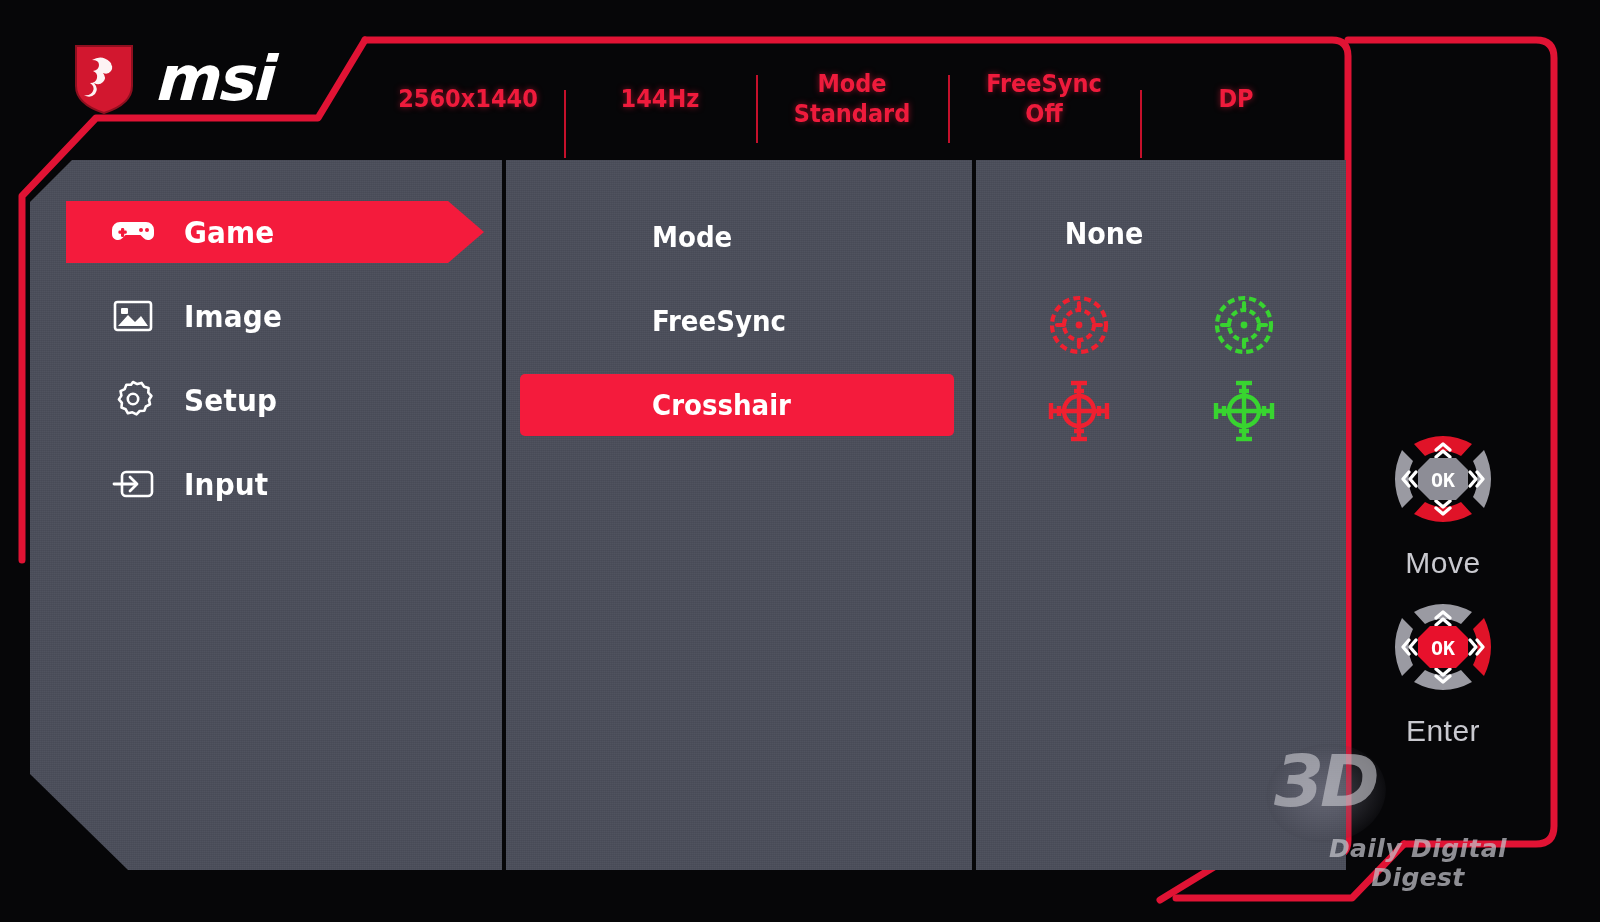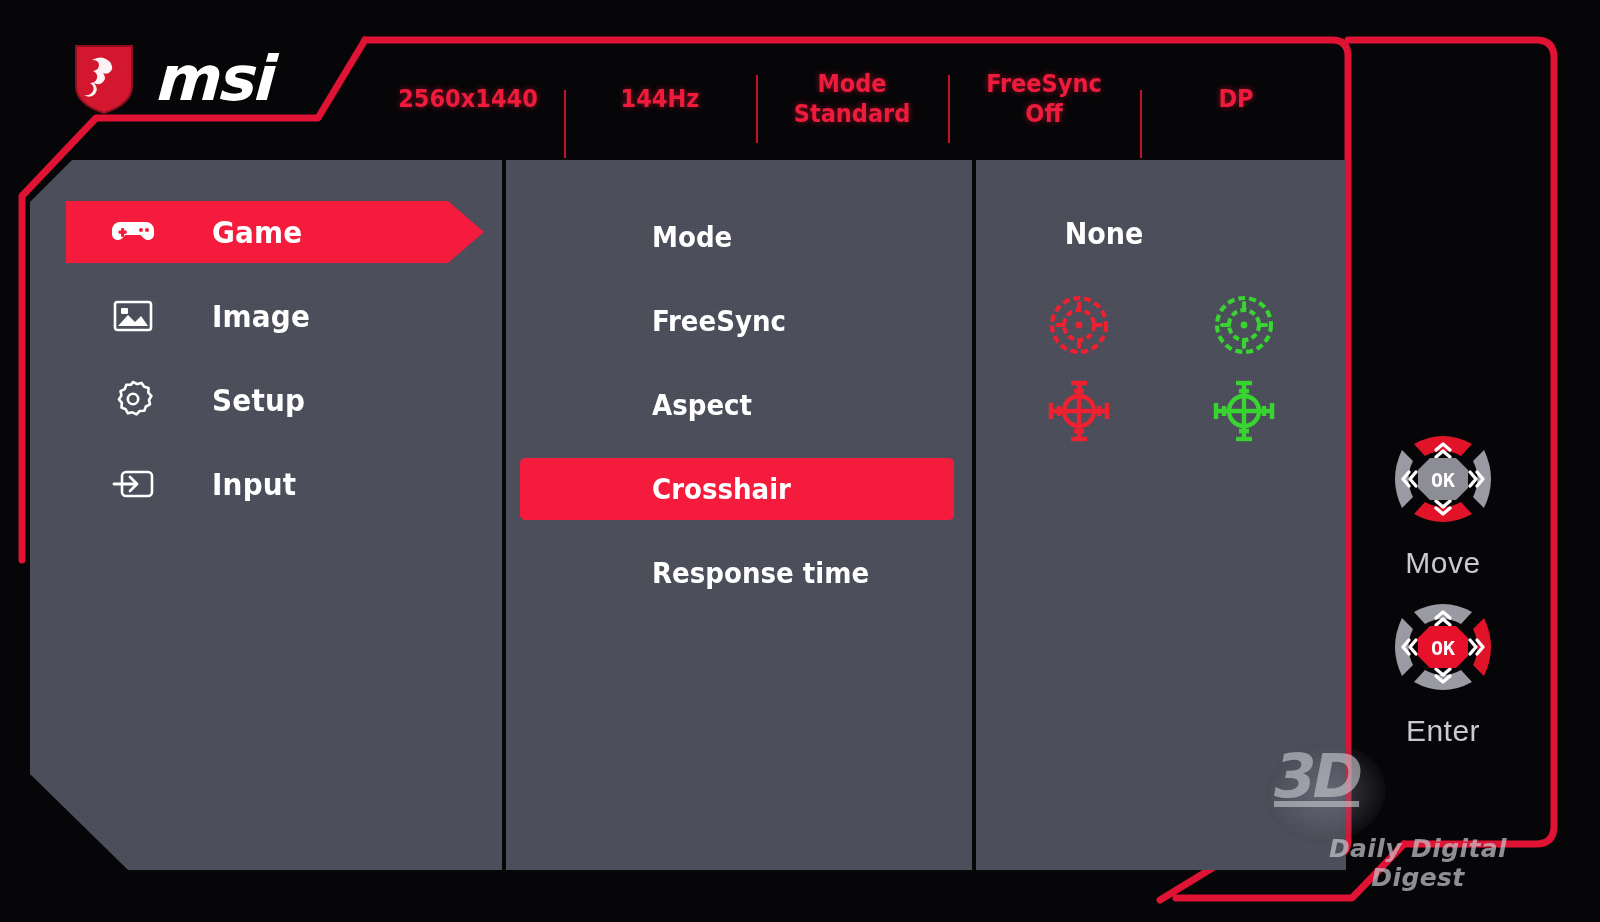--- a/index.html
+++ b/index.html
@@ -94,21 +94,21 @@
   .menu-item.active .menu-hl { display: block; }
   .menu-icon {
     position: relative; z-index: 2;
     width: 46px; height: 46px;
     margin-left: 80px;
     display:flex; align-items:center; justify-content:center;
   }
   .menu-icon svg { width: 44px; height: 44px; display:block; }
   .menu-label {
     position: relative; z-index: 2;
-    margin-left: 56px;
+    margin-left: 28px;
     color: #ffffff;
     font-family: "DejaVu Sans Condensed", "Liberation Sans", sans-serif;
     font-weight: 700;
     font-size: 31px;
     letter-spacing: .2px;
   }
 
   
   #sub-list {
     position: absolute; left: 506px; top: 160px;
@@ -184,24 +184,23 @@
     position:absolute; left: 8px; top: 2px;
     width: 120px; height: 98px;
     background: radial-gradient(ellipse at 50% 50%, rgba(120,120,135,.55), rgba(60,60,70,.12) 70%, transparent 78%);
     border-radius: 50%;
     transform: rotate(-8deg);
   }
   #wm-3d {
     position: absolute; left: 16px; top: 6px;
     font-family: "DejaVu Sans", sans-serif;
     font-weight: 700; font-style: italic;
-    font-size: 61px; line-height: .92;
+    font-size: 72px; line-height: .92;
     color: rgba(200,200,206,.62);
     letter-spacing: -4px;
-    text-decoration: underline;
   }
   #wm-news {
     position: absolute; left: 142px; top: 44px;
     font-family: "DejaVu Sans", sans-serif;
     font-weight: 700; font-size: 47px;
     color: rgba(198,198,204,.70);
     letter-spacing: -1px;
   }
   #wm-tag {
     position: absolute; left: 20px; top: 92px;
@@ -314,31 +313,23 @@
 
   <div id="sub-list">
     <div class="sub-item">
 
       <div class="sub-label">Mode</div>
     </div>
     <div class="sub-item">
 
       <div class="sub-label">FreeSync</div>
     </div>
-    <div class="sub-item">
-
-      <div class="sub-label">Aspect</div>
-    </div>
     <div class="sub-item active">
       <div class="sub-hl"></div>
       <div class="sub-label">Crosshair</div>
-    </div>
-    <div class="sub-item">
-
-      <div class="sub-label">Response time</div>
     </div>
   </div>
 
   <div id="opt-title">None</div>
 
   <div id="opt-grid">
 
     <div class="opt-cell">
       <svg viewBox="0 0 72 72">
         <g fill="none" stroke="#ef2030" stroke-width="4.2">

